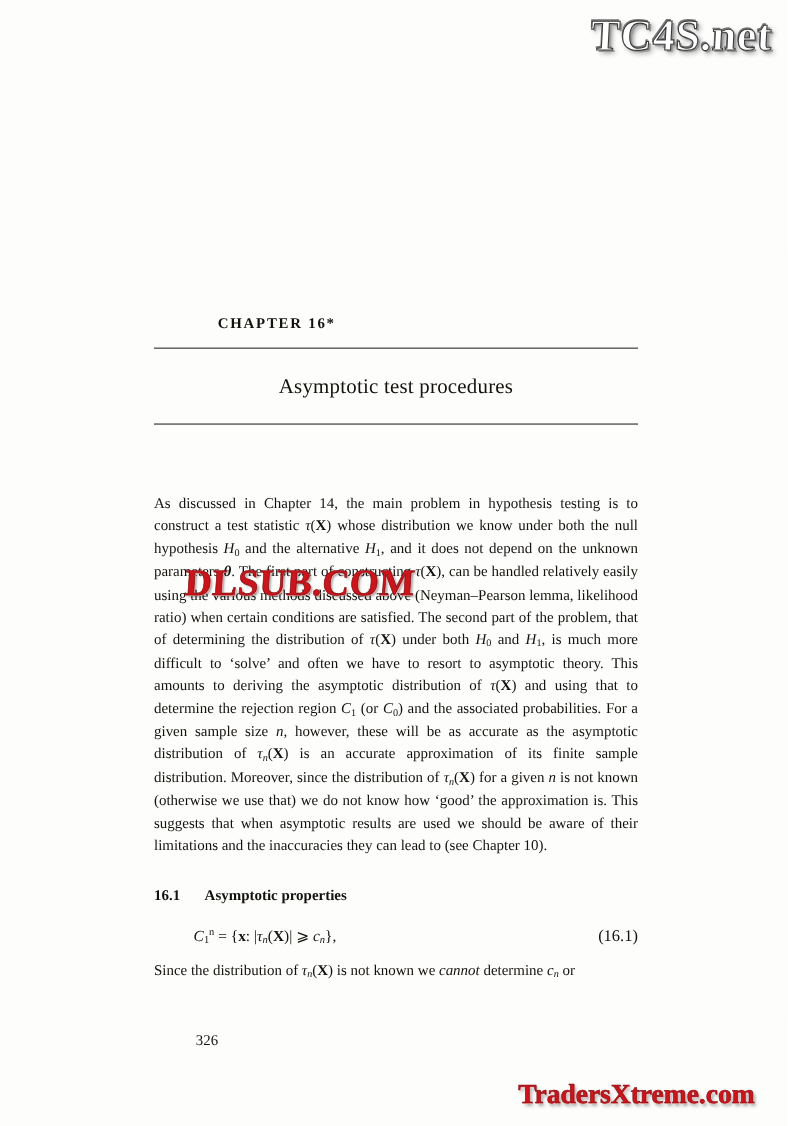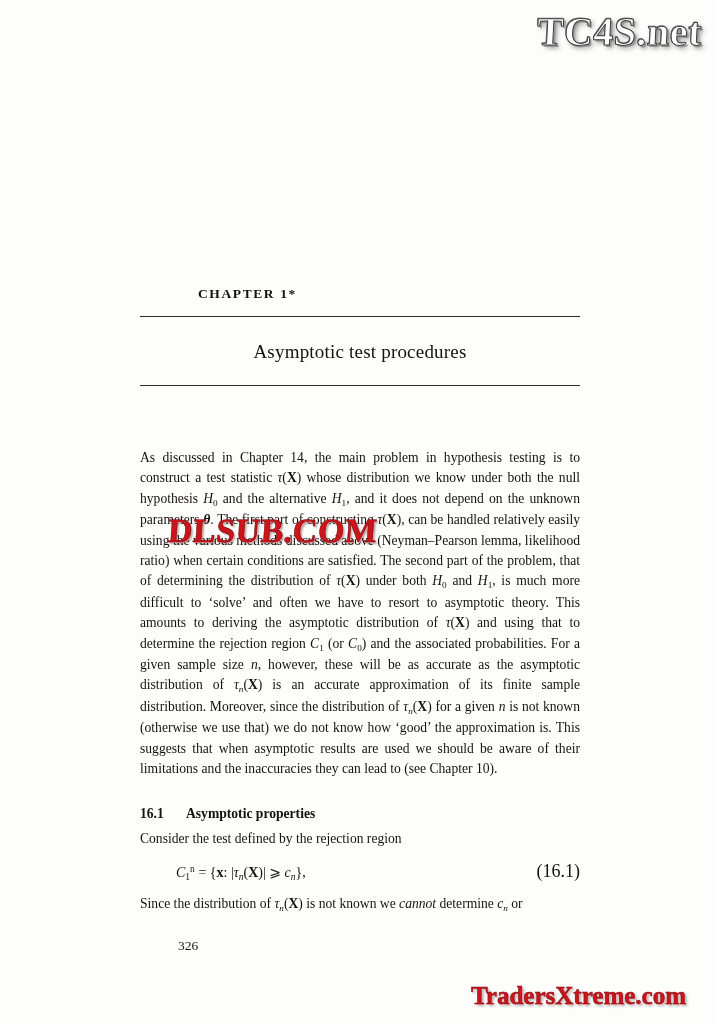--- a/index.html
+++ b/index.html
@@ -109,21 +109,21 @@
     hyphens: none;
     font-family: Liberation Serif, serif;
   }
 
   .first-para {
     margin-top: 62px;
   }
 
   .section-head {
     margin-top: 26px;
-    margin-bottom: 7px;
+    margin-bottom: 20px;
     font-size: 13.6px;
     font-weight: bold;
   }
   .section-head .num {
     display: inline-block;
     width: 46px;
   }
 
   .para-tight {
     margin-top: 10px;
@@ -134,21 +134,21 @@
     align-items: baseline;
     margin: 12px 0 12px 0;
   }
   .eq-body {
     flex: 0 0 auto;
     margin-left: 36px;
     font-size: 14px;
   }
   .eq-num {
     margin-left: auto;
-    font-size: 18px;
+    font-size: 15px;
   }
 
   i, .it { font-style: italic; }
   .bf { font-weight: bold; }
 
   sub {
     font-size: 0.68em;
     vertical-align: -0.28em;
   }
   sup {
@@ -170,21 +170,21 @@
 </style>
 </head>
 <body>
 
 <div class="page">
 
   <div class="wm-top-right">TC4S.net</div>
 
   <div class="content">
 
-    <div class="chapter-label">CHAPTER 1*</div>
+    <div class="chapter-label">CHAPTER 16*</div>
 
     <hr class="rule">
 
     <div class="chapter-title">Asymptotic test procedures</div>
 
     <hr class="rule">
 
     <p class="body-text first-para">
       As discussed in Chapter 14, the main problem in hypothesis testing is to
       construct a test statistic <i>τ</i>(<span class="bf">X</span>) whose distribution we know under both the
@@ -202,21 +202,20 @@
       the distribution of <i>τ<sub>n</sub></i>(<span class="bf">X</span>) for a given <i>n</i> is not known (otherwise we use that) we
       do not know how ‘good’ the approximation is. This suggests that when
       asymptotic results are used we should be aware of their limitations and the
       inaccuracies they can lead to (see Chapter 10).
     </p>
 
     <div class="section-head">
       <span class="num">16.1</span><span>Asymptotic properties</span>
     </div>
 
-    <p class="body-text">Consider the test defined by the rejection region</p>
 
     <div class="eq-row">
       <div class="eq-body">
         <i>C</i><sub>1</sub><sup>n</sup> = {<span class="bf">x</span>: |<i>τ<sub>n</sub></i>(<span class="bf">X</span>)| ⩾ <i>c<sub>n</sub></i>},
       </div>
       <div class="eq-num">(16.1)</div>
     </div>
 
 
 

